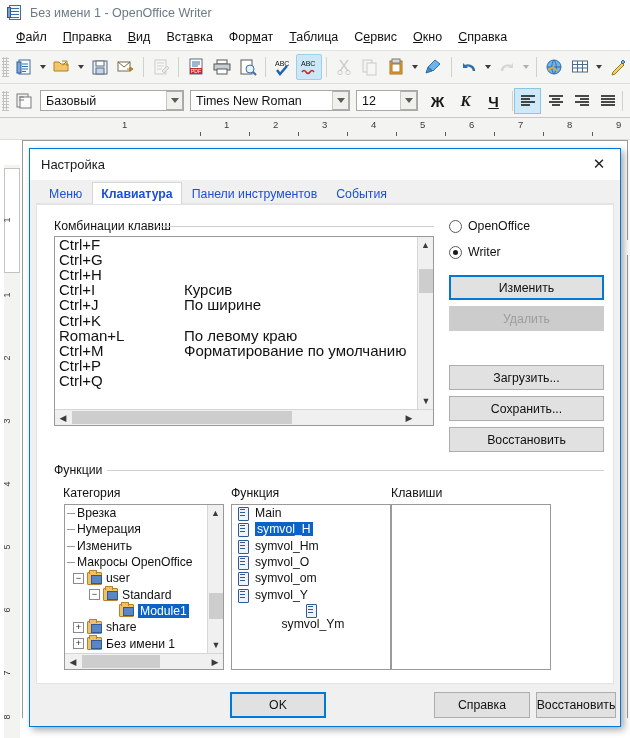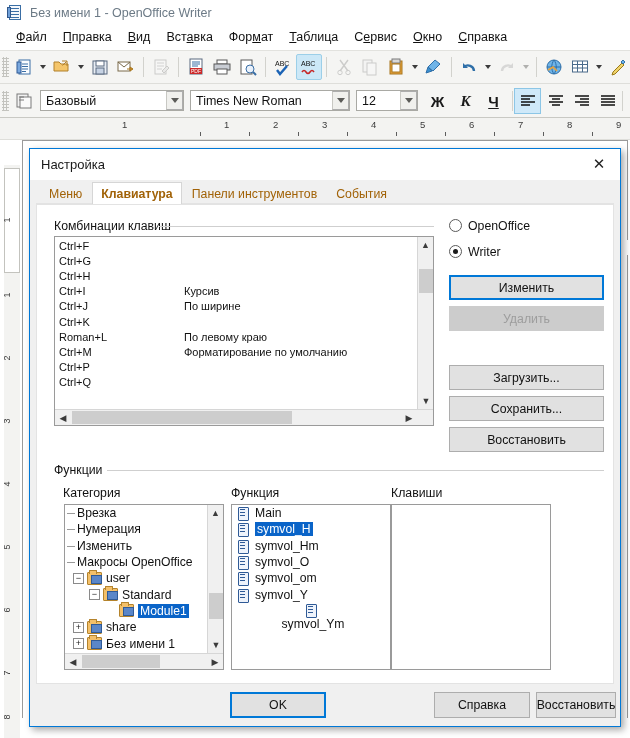--- a/index.html
+++ b/index.html
@@ -149,39 +149,39 @@
   }
   .dlg-tabs{
     height:24px; background:#f0f0f0; padding-left:10px; display:flex; align-items:flex-end;
     position:relative;
   }
   .dlg-tabs:after{
     content:""; position:absolute; left:6px; right:6px; bottom:0; height:1px; background:#e3e3e3;
   }
   .dtab{
     height:22px; padding:0 8px; display:flex; align-items:center; font-size:12.3px;
-    color:#a16207; background:#f0f0f0; border:1px solid transparent; border-bottom:none;
+    color:#1d4ed8; background:#f0f0f0; border:1px solid transparent; border-bottom:none;
     margin-right:1px;
   }
   .dtab.sel{ background:#ffffff; font-weight:bold; border-color:#d6d6d6; position:relative; z-index:2;}
 
   .dlg-body{
     position:absolute; left:6px; top:55px; right:6px; bottom:42px;
     background:#ffffff; border:1px solid #e3e3e3;
   }
 
   .group-label{
     position:absolute; font-size:12.3px; color:#111; background:#ffffff; padding-right:6px;
   }
   .group-line{ position:absolute; height:1px; background:#cfcfcf;}
 
   .listbox{
     position:absolute; background:#ffffff; border:1px solid #9a9a9a; overflow:hidden;
   }
-  .lrow{ height:15.1px; display:flex; align-items:flex-end; font-size:11px; color:#111;
+  .lrow{ height:15.1px; display:flex; align-items:center; font-size:15px; color:#111;
      padding-left:4px; white-space:nowrap;}
   .lrow.sel{ background:#0a64c8; color:#ffffff; outline:1px dotted #ffffff; outline-offset:-1px;}
   .lrow .k{ width:125px; flex:none;}
 
   .vscroll{
     position:absolute; right:0; top:0; width:16px; bottom:16px; background:#f0f0f0;
     border-left:1px solid #d6d6d6;
   }
   .vscroll .arrow{
     height:16px; display:flex;align-items:center;justify-content:center; color:#3b3b3b; font-size:9px;
@@ -190,21 +190,21 @@
   .hscroll{
     position:absolute; left:0; right:0; bottom:0; height:16px; background:#f0f0f0;
     border-top:1px solid #d6d6d6;
   }
   .hscroll .arrow{
     position:absolute; top:0; width:16px; height:15px; display:flex;align-items:center;justify-content:center;
     color:#3b3b3b; font-size:9px;
   }
   .hscroll .thumb{ position:absolute; top:1px; height:13px; background:#cdcdcd;}
 
-  .radio{ position:absolute; display:flex; font-size:12.3px; color:#111;}
+  .radio{ position:absolute; display:flex; align-items:center; font-size:12.3px; color:#111;}
   .radio .dot{
     width:13px;height:13px;border-radius:50%; border:1px solid #5a5a5a; background:#fff;
     margin-right:6px; flex:none; position:relative;
   }
   .radio.on .dot:after{
     content:""; position:absolute; left:3px; top:3px; width:5px;height:5px;border-radius:50%;
     background:#1b1b1b;
   }
 
   .btn{

